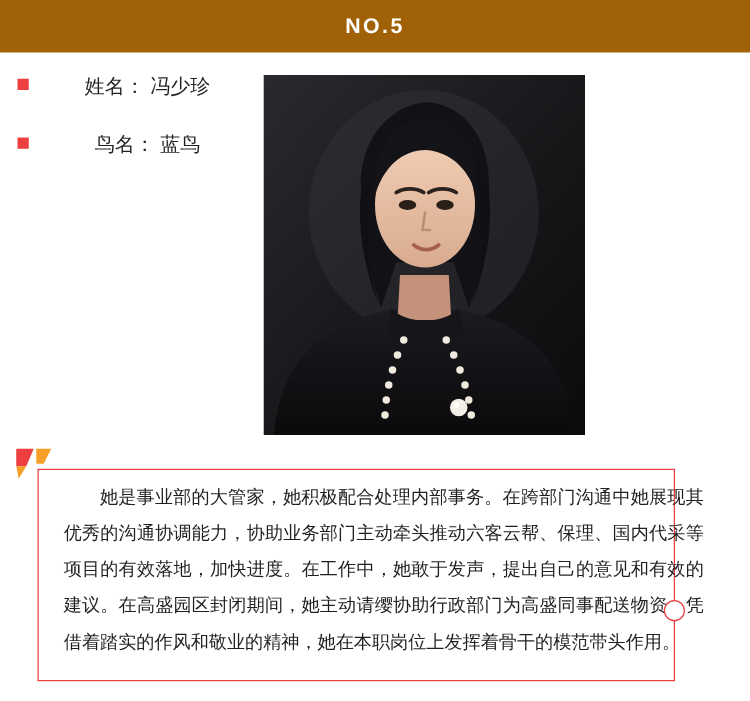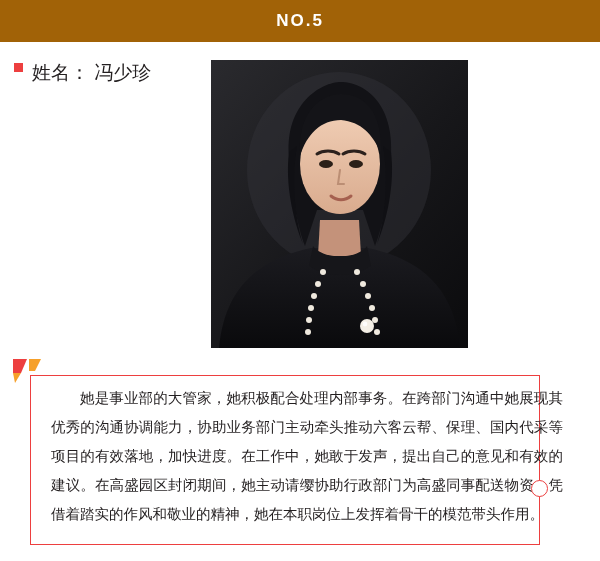--- a/index.html
+++ b/index.html
@@ -43,23 +43,24 @@
   .info-list {
     position: absolute;
     left: 14px;
     top: 58px;
     width: 190px;
   }
   .info-row {
     position: relative;
     padding-left: 18px;
     margin-bottom: 22px;
-    font-size: 19px;
+    font-size: 16px;
     color: #231f20;
     line-height: 1.55;
+    text-align: center;
   }
   .bullet {
     position: absolute;
     left: 0;
     top: 5px;
     width: 9px;
     height: 9px;
     background: #ed3f3f;
   }
   .info-label {
@@ -132,20 +133,25 @@
 
   <div class="banner">
     <div class="banner-title">NO.5</div>
   </div>
 
   <div class="info-list">
     <div class="info-row">
       <span class="bullet"></span>
       <span class="info-label">姓名：</span>
       <span class="info-value">冯少珍</span>
+    </div>
+    <div class="info-row">
+      <span class="bullet"></span>
+      <span class="info-label">鸟名：</span>
+      <span class="info-value">蓝鸟</span>
     </div>
   </div>
 
   <div class="photo">
     <svg width="257" height="288" viewBox="0 0 257 288">
       <defs>
         <linearGradient id="bg" x1="0" y1="0" x2="1" y2="1">
           <stop offset="0%" stop-color="#2a2a2e"></stop>
           <stop offset="55%" stop-color="#17171a"></stop>
           <stop offset="100%" stop-color="#0b0b0d"></stop>

